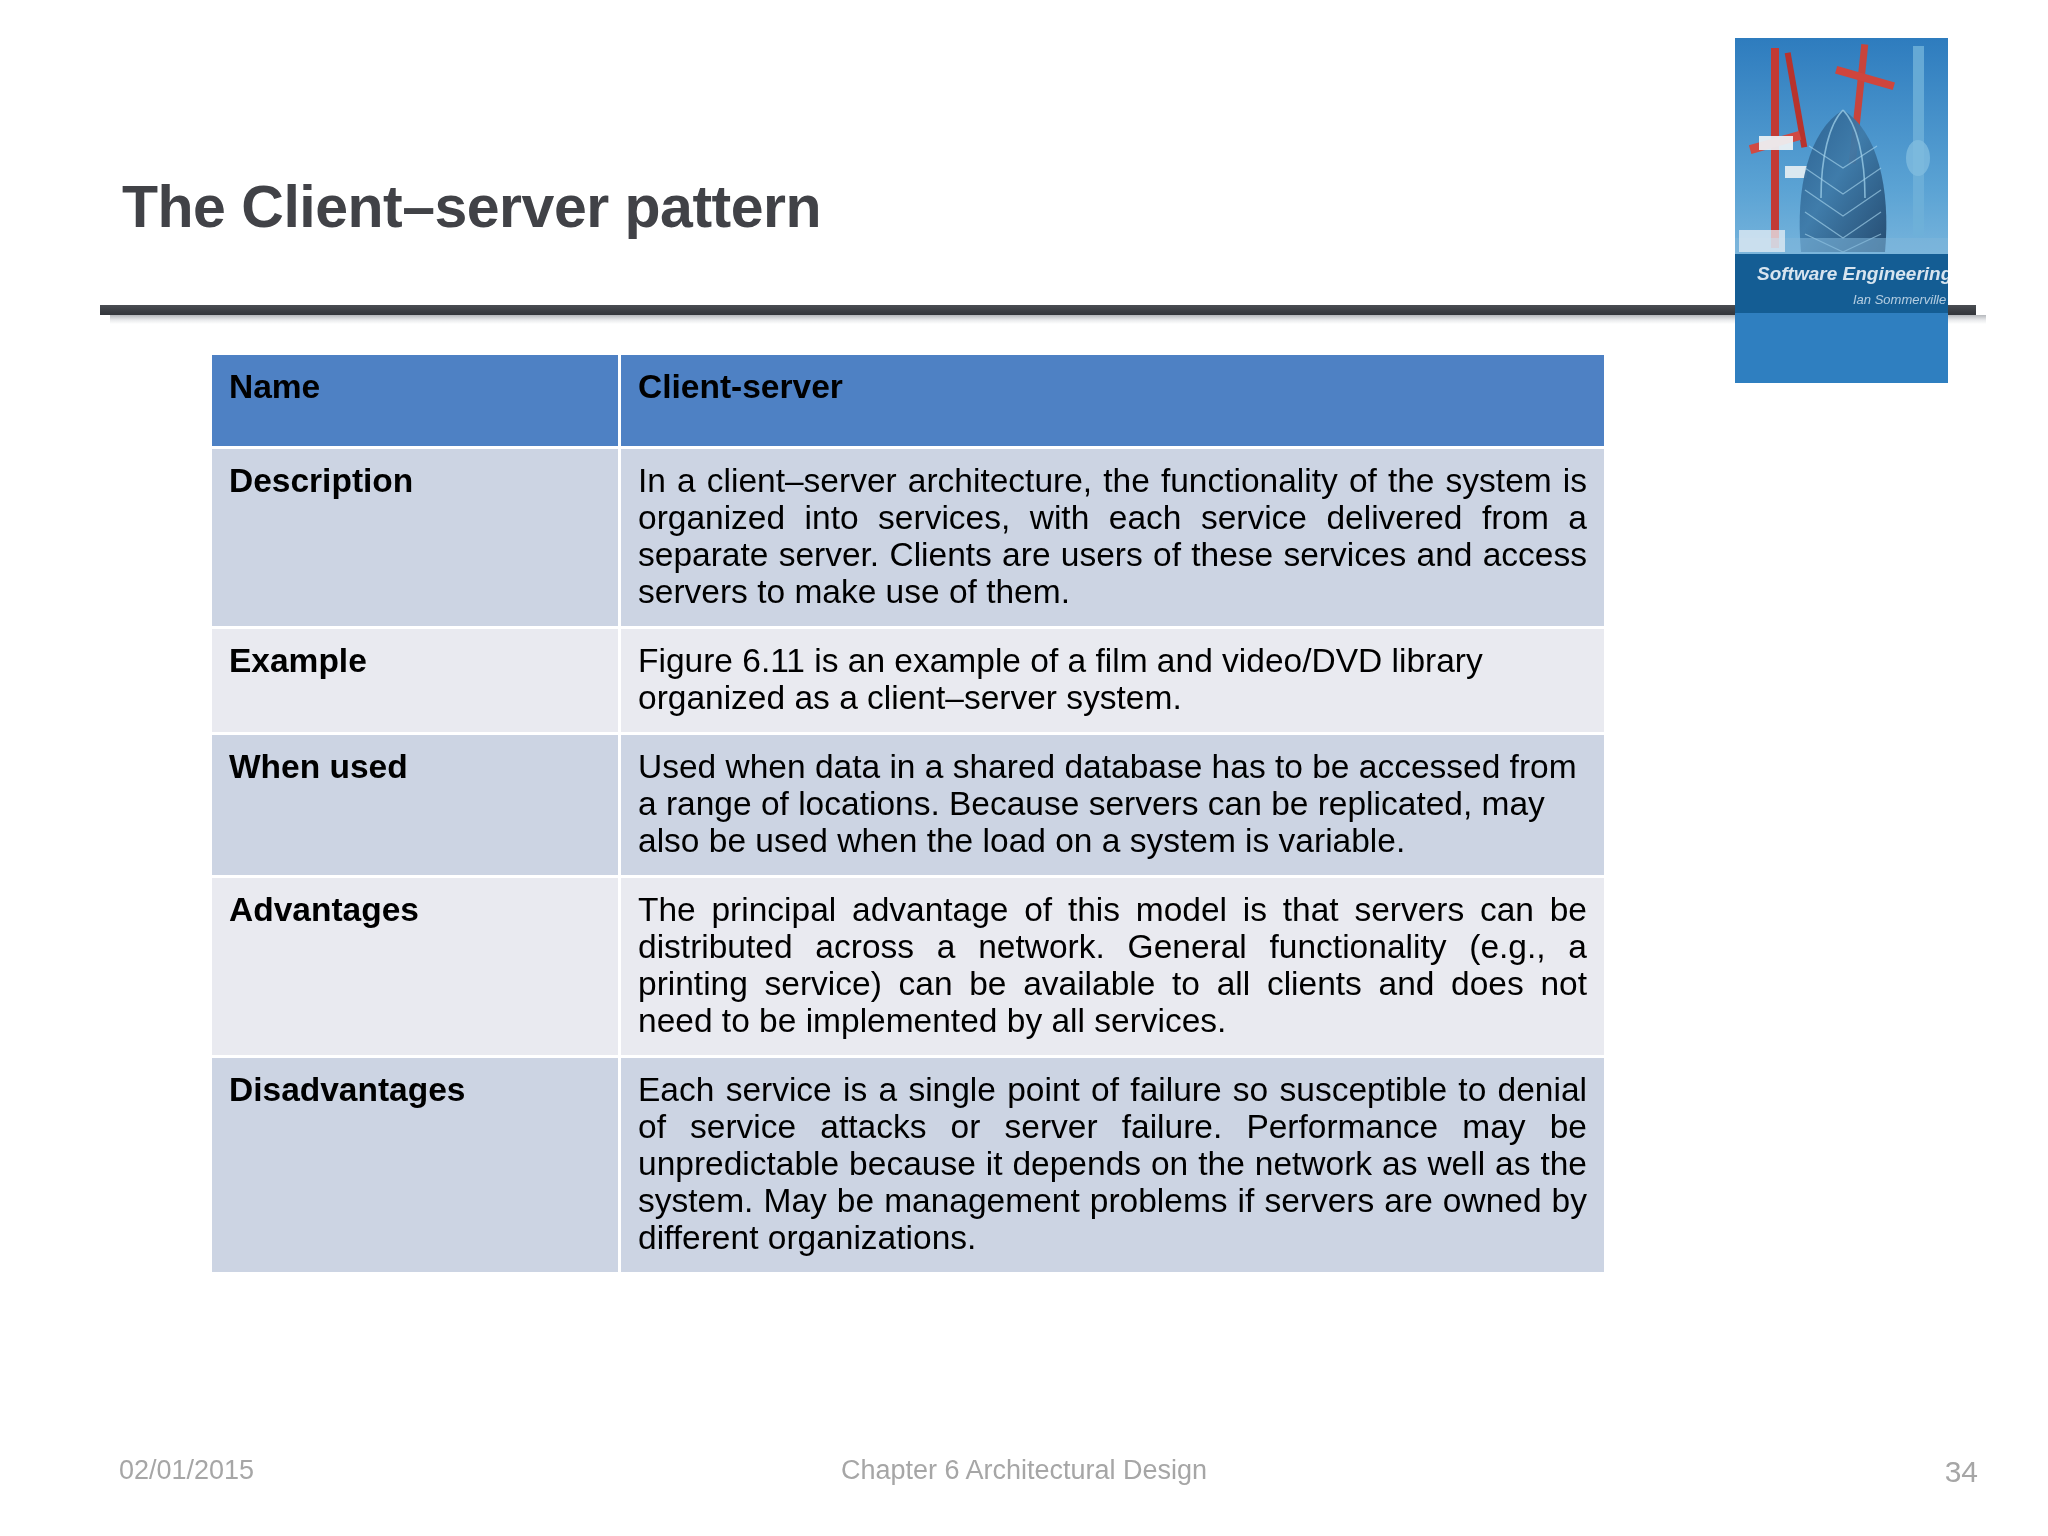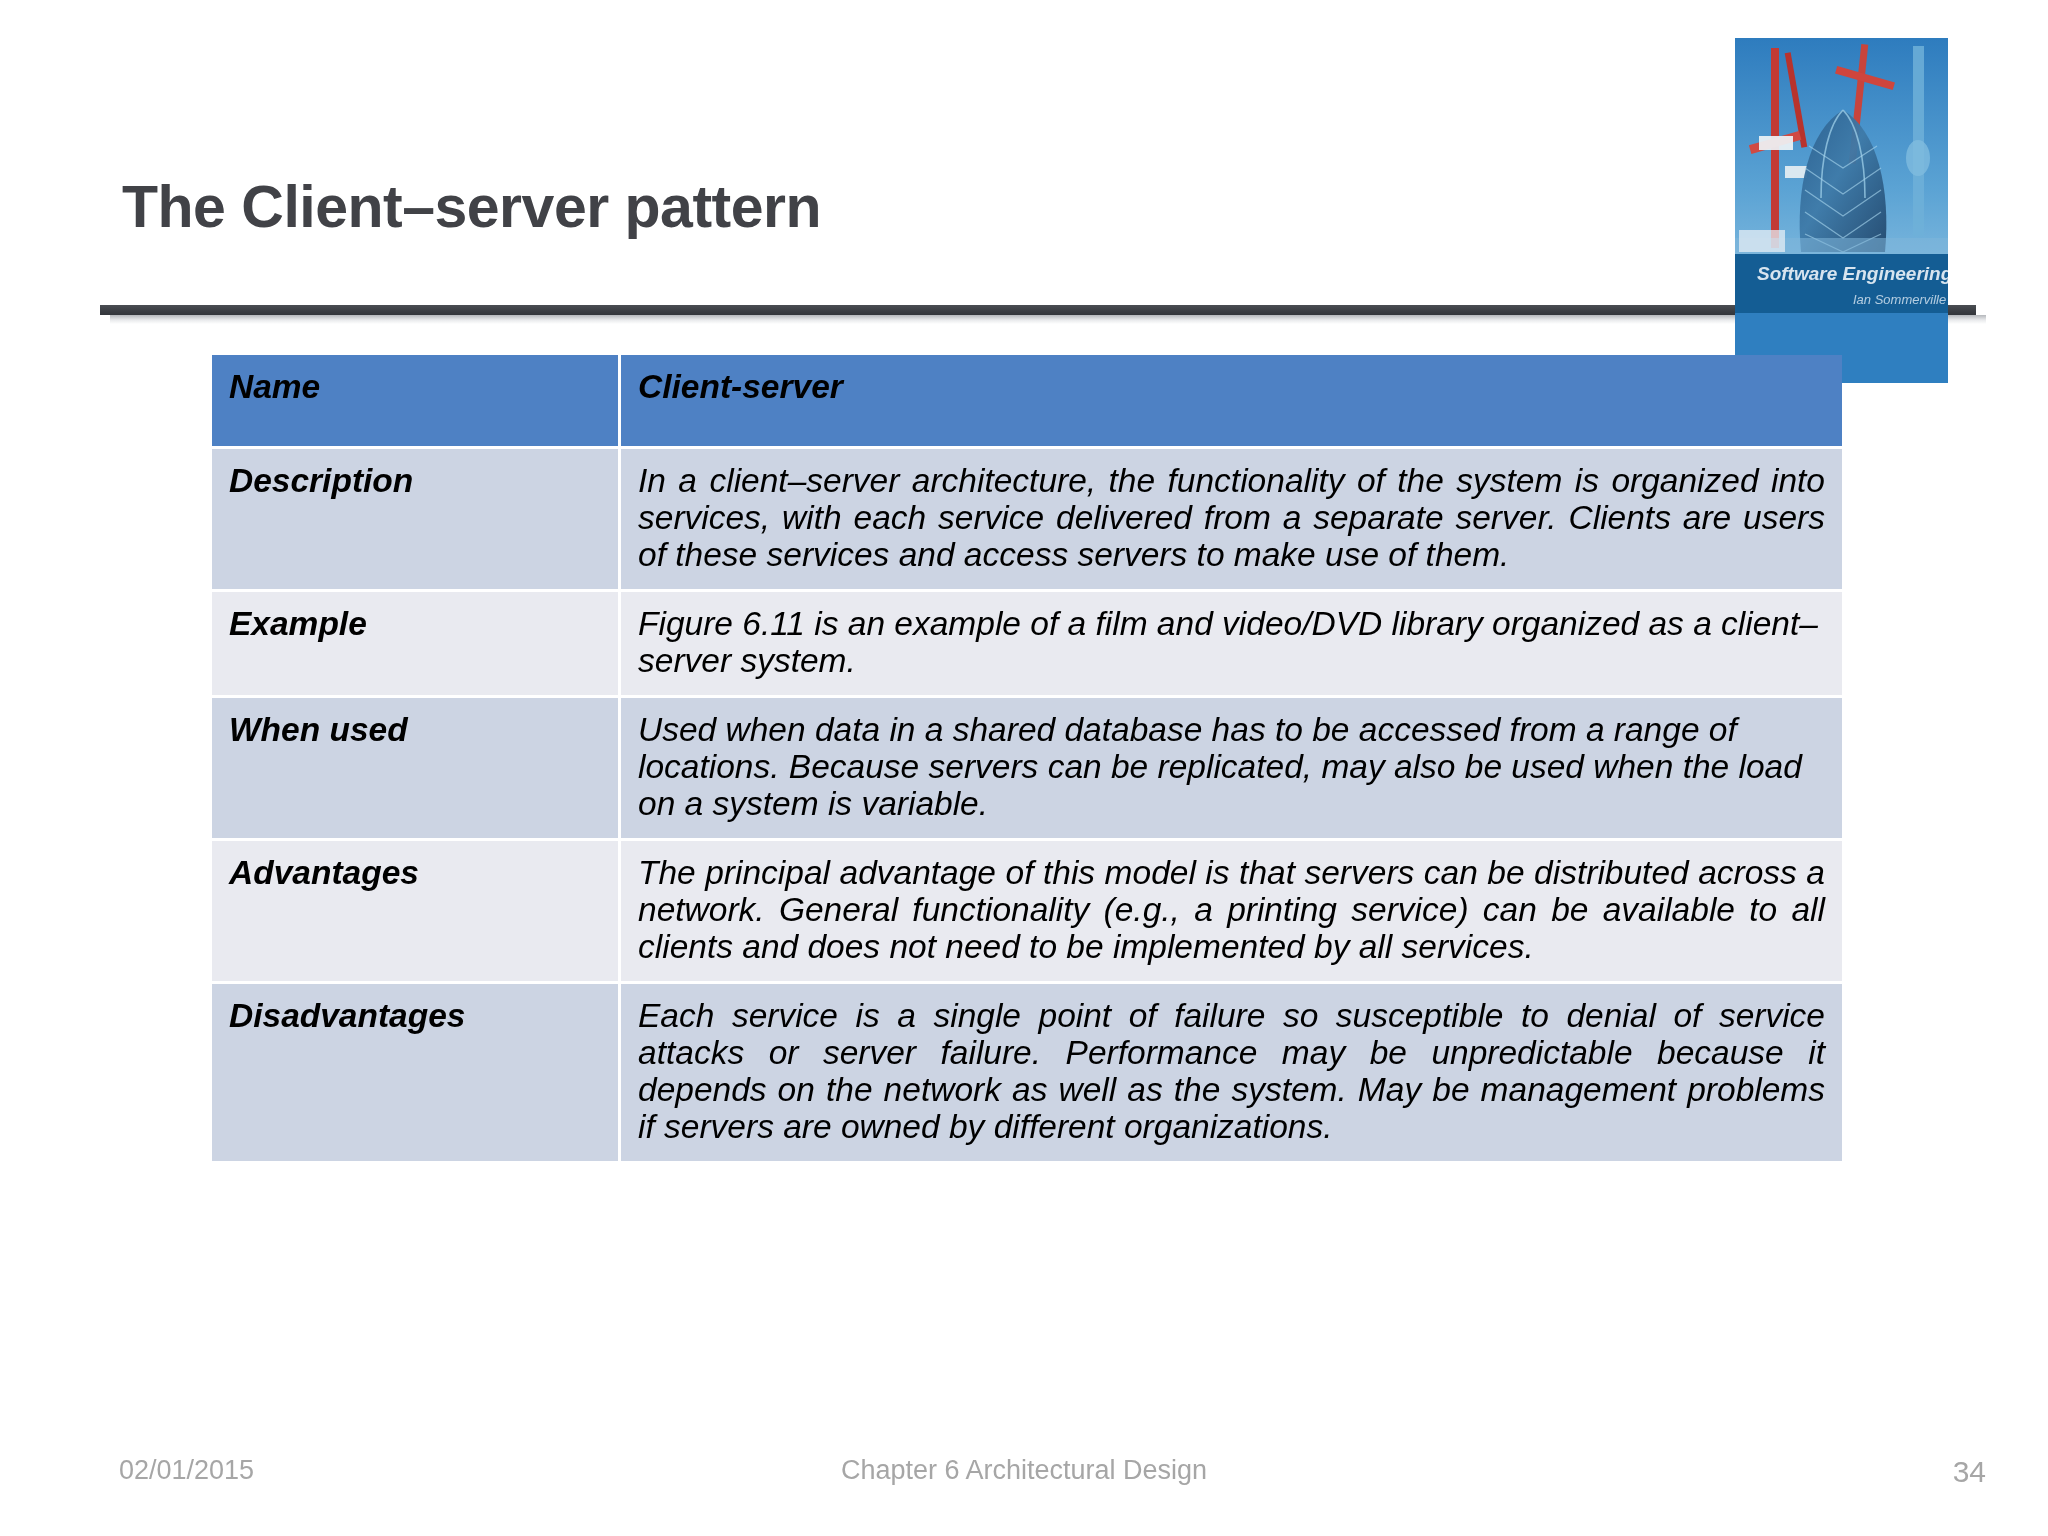--- a/index.html
+++ b/index.html
@@ -65,25 +65,24 @@
     background: #2f7fc0;
     font-style: italic;
   }
   #book-cover svg { display: block; }
 
   
   #pattern-table {
     position: absolute;
     left: 212px;
     top: 355px;
-    width: 1630px;
+    width: 1392px;
     border-collapse: separate;
     border-spacing: 0;
     table-layout: fixed;
-    font-style: italic;
   }
   #pattern-table td {
     vertical-align: top;
     padding: 13px 17px 16px 17px;
     font-size: 33.5px;
     line-height: 1.105;
     color: #000000;
     border-bottom: 3px solid #ffffff;
     border-right: 3px solid #ffffff;
   }
@@ -132,21 +131,21 @@
   }
   #footer-center {
     position: absolute;
     left: 0;
     top: 0;
     width: 2048px;
     text-align: center;
   }
   #footer-page {
     position: absolute;
-    right: 108px;
+    right: 116px;
     top: 0;
     font-size: 30px;
   }
 </style>
 </head>
 <body>
 
 <div id="slide">
 
   <h1 id="slide-title">The Client–server pattern</h1>

